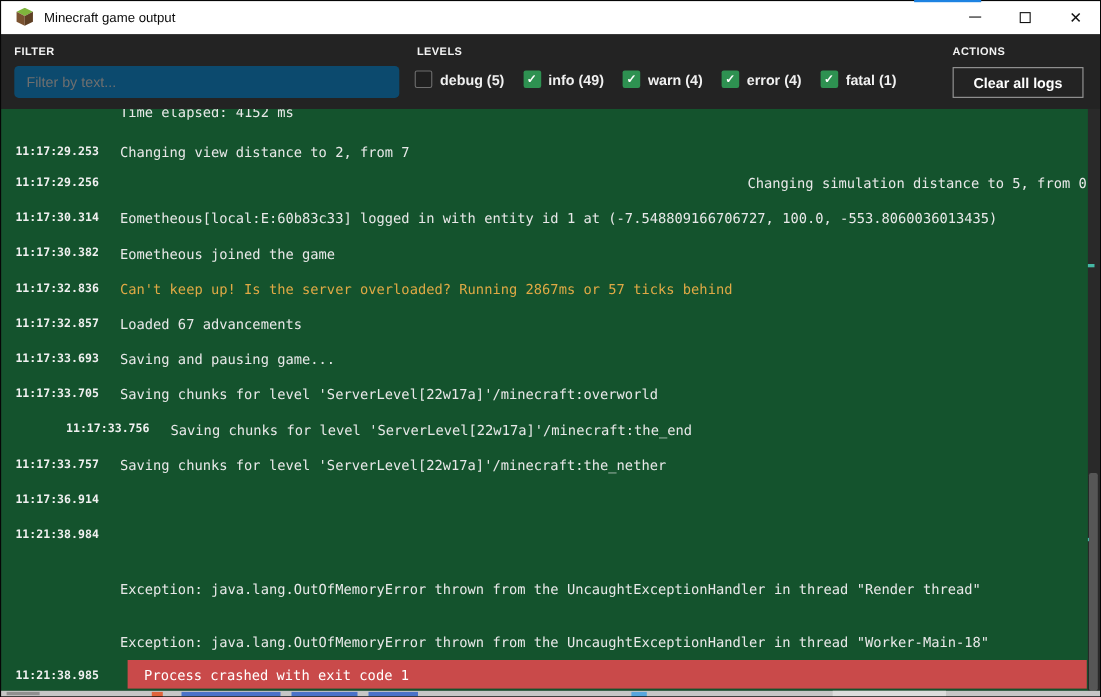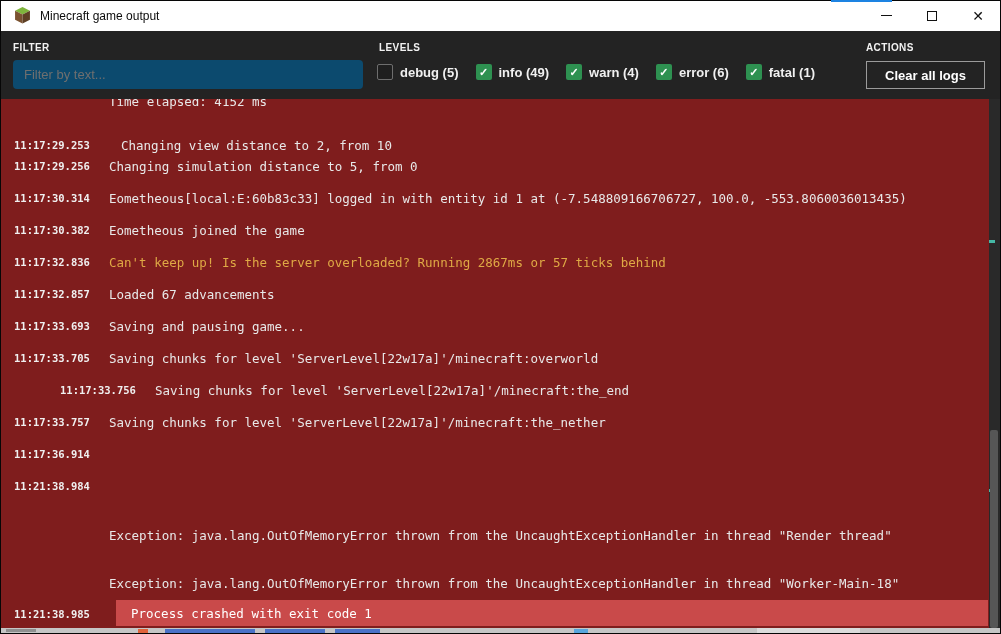--- a/index.html
+++ b/index.html
@@ -35,31 +35,31 @@
   .cb { width:16px; height:16px; border-radius:2px; display:flex; align-items:center; justify-content:center; flex:none; }
   .cb.checked { background:#2e9151; }
   .cb.unchecked { background:#1f1f1f; border:1px solid #6e6e6e; }
   .cb .tick { color:#fff; font-size:11px; font-weight:bold; line-height:1; }
   .level-label { color:#f0f0f0; font-size:13px; font-weight:600; }
   .clear-btn { position:absolute; left:866px; top:30px; width:119px; height:28px; background:transparent;
                border:1px solid #9b9b9b; color:#ffffff; font-size:13px; font-weight:bold;
                font-family:"Liberation Sans", sans-serif; cursor:pointer; }
 
   
-  .log { position:absolute; top:99px; left:1px; right:1px; bottom:6px; background:#7f1d1d;
+  .log { position:absolute; top:99px; left:1px; right:1px; bottom:6px; background:#14532d;
          overflow:hidden; font-family:"DejaVu Sans Mono", monospace; }
   .log-row { position:absolute; left:0; right:12px; height:32px; display:flex; align-items:center; }
   .ts { width:103px; padding-left:13px; flex:none; font-size:10.5px; font-weight:bold; color:#f0f0f0; }
   .msg { padding-left:5px; font-size:12.5px; color:#e8e8e8; white-space:pre; }
   .warn .msg { color:#dfa945; }
   .fatal { right:0; }
   .fatal .msg-band { position:absolute; left:115px; right:12px; top:0; bottom:2px; background:#c94a4a;
                      display:flex; align-items:center; }
   .fatal .msg { padding-left:15px; color:#ffffff; }
-  .r0  { top:-14px; } .r1 { top:30px;gap:12px; } .r2 { top:51px; } .r3 { top:83px; }
+  .r0  { top:-14px; } .r1 { top:23px; } .r2 { top:51px;justify-content:space-between; } .r3 { top:83px; }
   .r4  { top:115px; } .r5 { top:147px; } .r6 { top:179px; } .r7 { top:211px; }
   .r8  { top:243px; } .r9 { top:275px;margin-left:46px; } .r10 { top:307px; } .r11 { top:339px; }
   .r12 { top:371px; } .r13 { top:420px; } .r14 { top:468px; }
   .r15 { top:501px; height:28px; }
 
   
   .scroll-track { position:absolute; right:0; top:0; bottom:0; width:11px; background:#292929; }
   .scroll-thumb { position:absolute; right:2px; top:331px; width:8px; height:198px; background:#565656; border-radius:2px; }
   .mark { position:absolute; right:5px; width:6px; height:3px; background:#45b8a5; }
   .mark1 { top:141px; } .mark2 { top:390px; }
@@ -121,42 +121,42 @@
       <div class="level-item">
         <span class="cb checked">
             <span class="tick">✓</span>
           </span>
         <span class="level-label">warn (4)</span>
       </div>
       <div class="level-item">
         <span class="cb checked">
             <span class="tick">✓</span>
           </span>
-        <span class="level-label">error (6)</span>
+        <span class="level-label">error (4)</span>
       </div>
       <div class="level-item">
         <span class="cb checked">
             <span class="tick">✓</span>
           </span>
         <span class="level-label">fatal (1)</span>
       </div>
     </div>
 
     <div class="section-label lbl-actions">ACTIONS</div>
     <button class="clear-btn">Clear all logs</button>
   </div>
 
   <div class="log">
     <div class="log-row r0">
       <span class="ts"></span>
       <span class="msg">Time elapsed: 4152 ms</span>
     </div>
     <div class="log-row r1">
       <span class="ts">11:17:29.253</span>
-      <span class="msg">Changing view distance to 2, from 10</span>
+      <span class="msg">Changing view distance to 2, from 7</span>
     </div>
     <div class="log-row r2">
       <span class="ts">11:17:29.256</span>
       <span class="msg">Changing simulation distance to 5, from 0</span>
     </div>
     <div class="log-row r3">
       <span class="ts">11:17:30.314</span>
       <span class="msg">Eometheous[local:E:60b83c33] logged in with entity id 1 at (-7.548809166706727, 100.0, -553.8060036013435)</span>
     </div>
     <div class="log-row r4">

